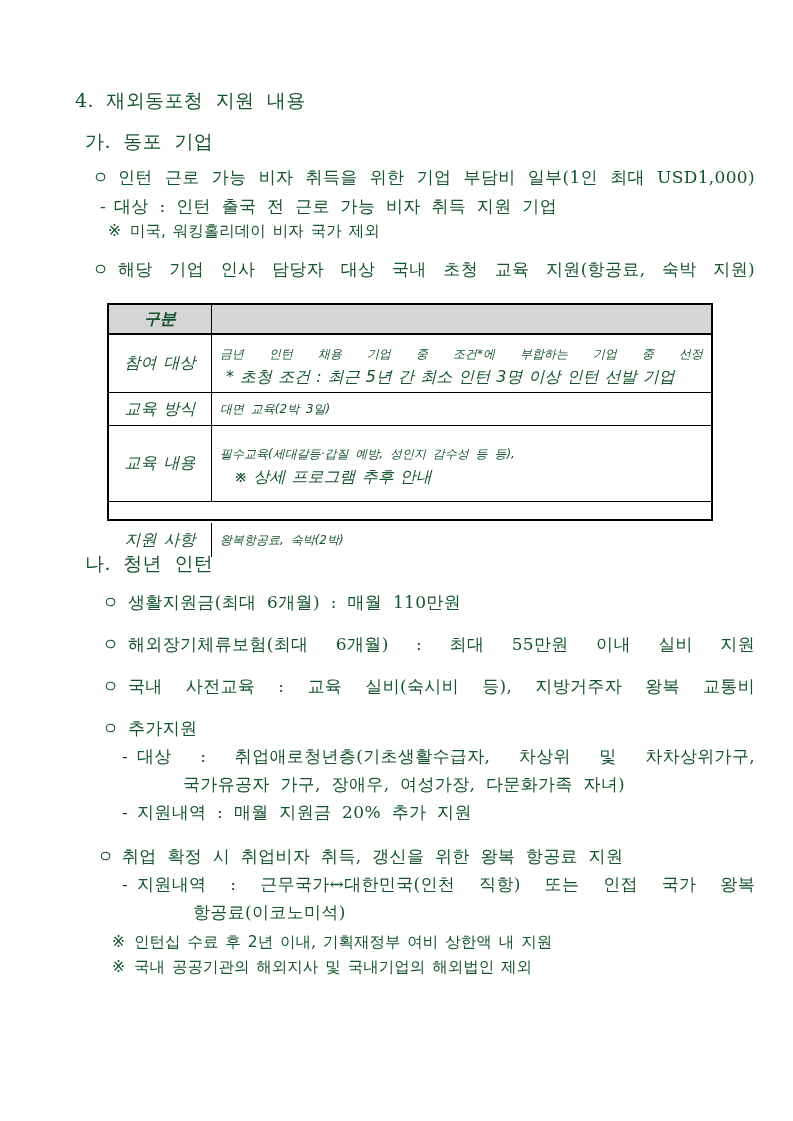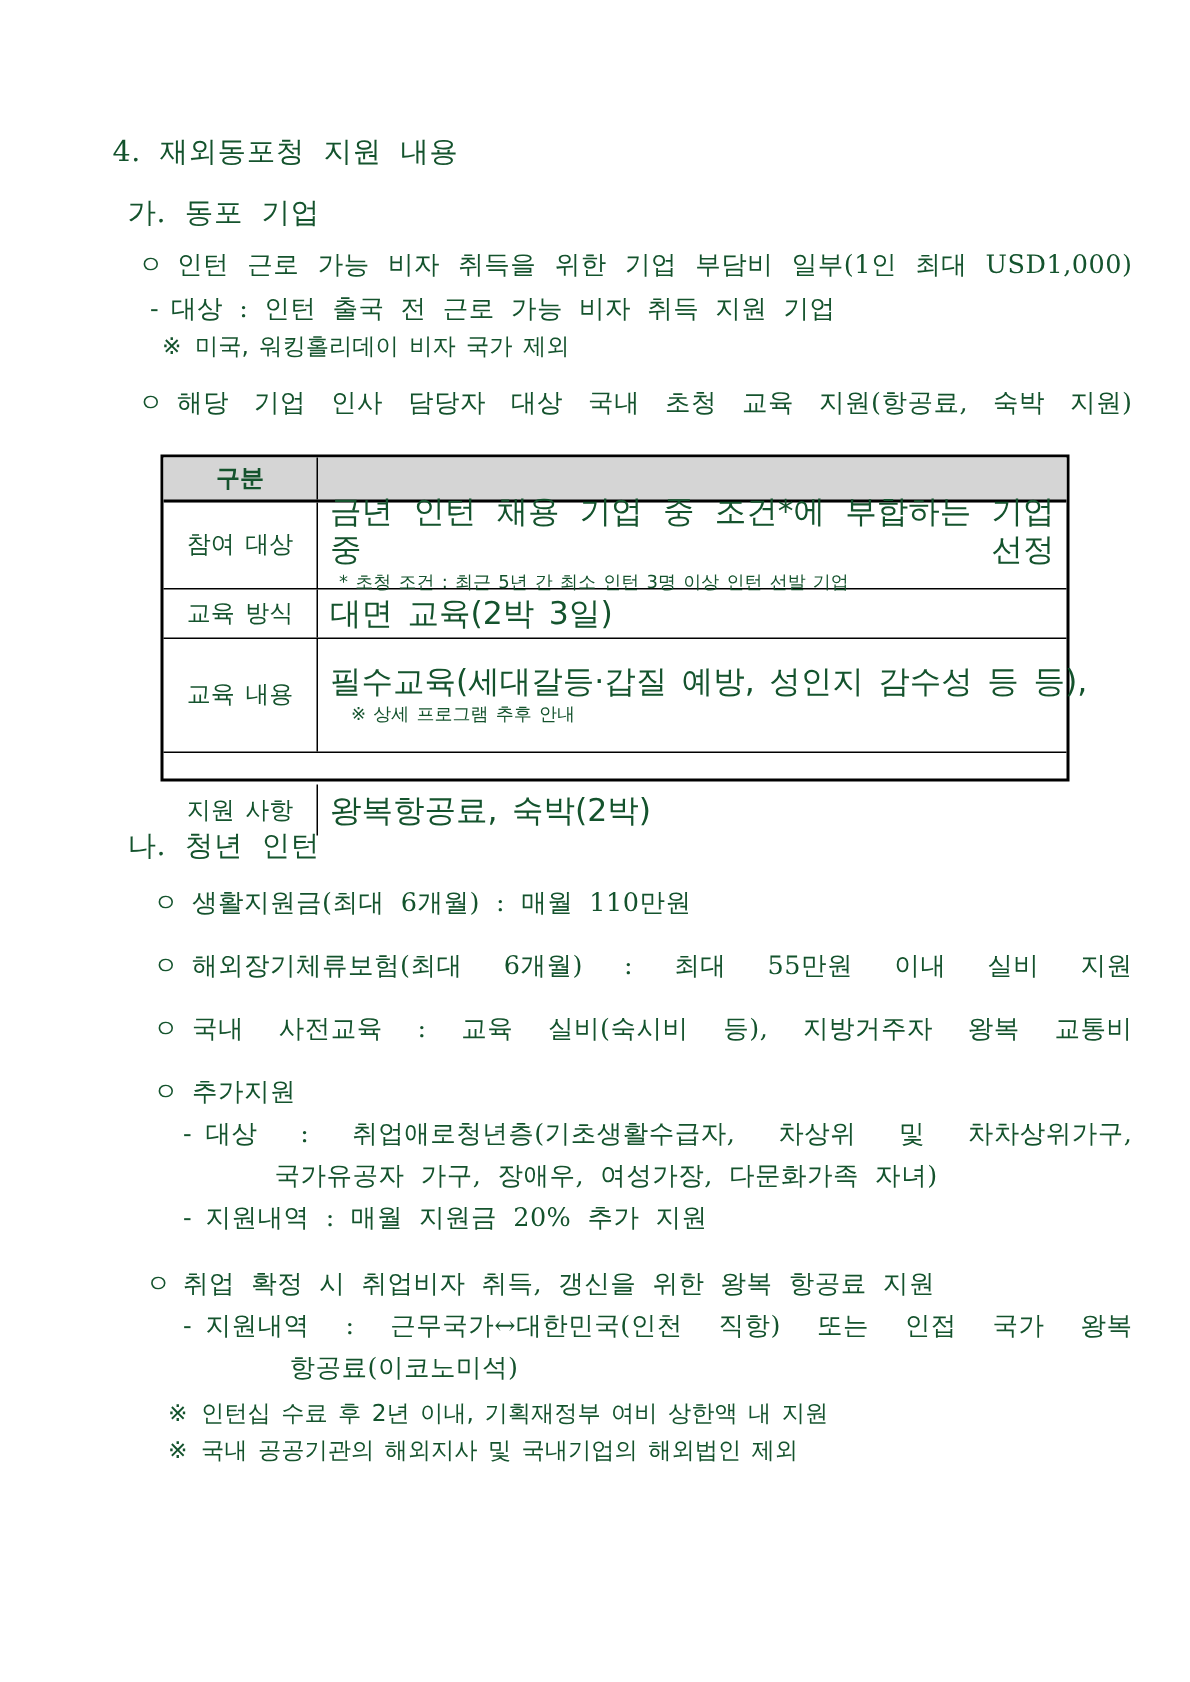--- a/index.html
+++ b/index.html
@@ -13,35 +13,35 @@
   .t-head{font-size:19px;word-spacing:6px;}
   .body-line{font-size:17px;word-spacing:5px;line-height:24px;}
   .note-line{font-size:15.5px;word-spacing:2px;line-height:22px;}
   .row{position:absolute;display:flex;align-items:flex-start;}
   .bullet{flex:0 0 auto;}
   .btxt{flex:1 1 auto;min-width:0;}
   .stretch{text-align:justify;text-align-last:justify;white-space:normal;}
   
   .tbl{
     position:absolute;border:2px solid #000;box-sizing:border-box;
-    font-family:"DejaVu Sans","Liberation Sans",sans-serif;font-size:16px;
+    font-family:"DejaVu Sans","Liberation Sans",sans-serif;font-size:16px;font-style:italic;
   }
   .thead{display:flex;border-bottom:2px solid #000;box-sizing:border-box;font-weight:bold;}
   .trow{display:flex;border-bottom:1.5px solid #000;box-sizing:border-box;}
   .trow:last-child{border-bottom:none;margin-top:21px;}
   .c1{
     width:103px;flex:0 0 103px;border-right:1.5px solid #000;box-sizing:border-box;
     display:flex;align-items:center;justify-content:center;word-spacing:2px;
   }
   .c2{
     flex:1 1 auto;min-width:0;padding:2px 8px;box-sizing:border-box;
     display:flex;flex-direction:column;justify-content:center;
   }
-  .cell-main{font-size:21px;line-height:25px;word-spacing:3px;white-space:nowrap;}
-  .cell-note{font-size:12px;line-height:19px;margin-left:6px;word-spacing:1px;white-space:nowrap;}
+  .cell-main{font-size:12px;line-height:25px;word-spacing:3px;white-space:nowrap;}
+  .cell-note{font-size:16px;line-height:19px;margin-left:6px;word-spacing:1px;white-space:nowrap;}
 </style>
 </head>
 <body>
 
 <div class="page">
 
   <div class="abs serif t-head" style="left:75px;top:88px">4. 재외동포청 지원 내용</div>
 
   <div class="abs serif t-head" style="left:85px;top:129px">가. 동포 기업</div>
 

